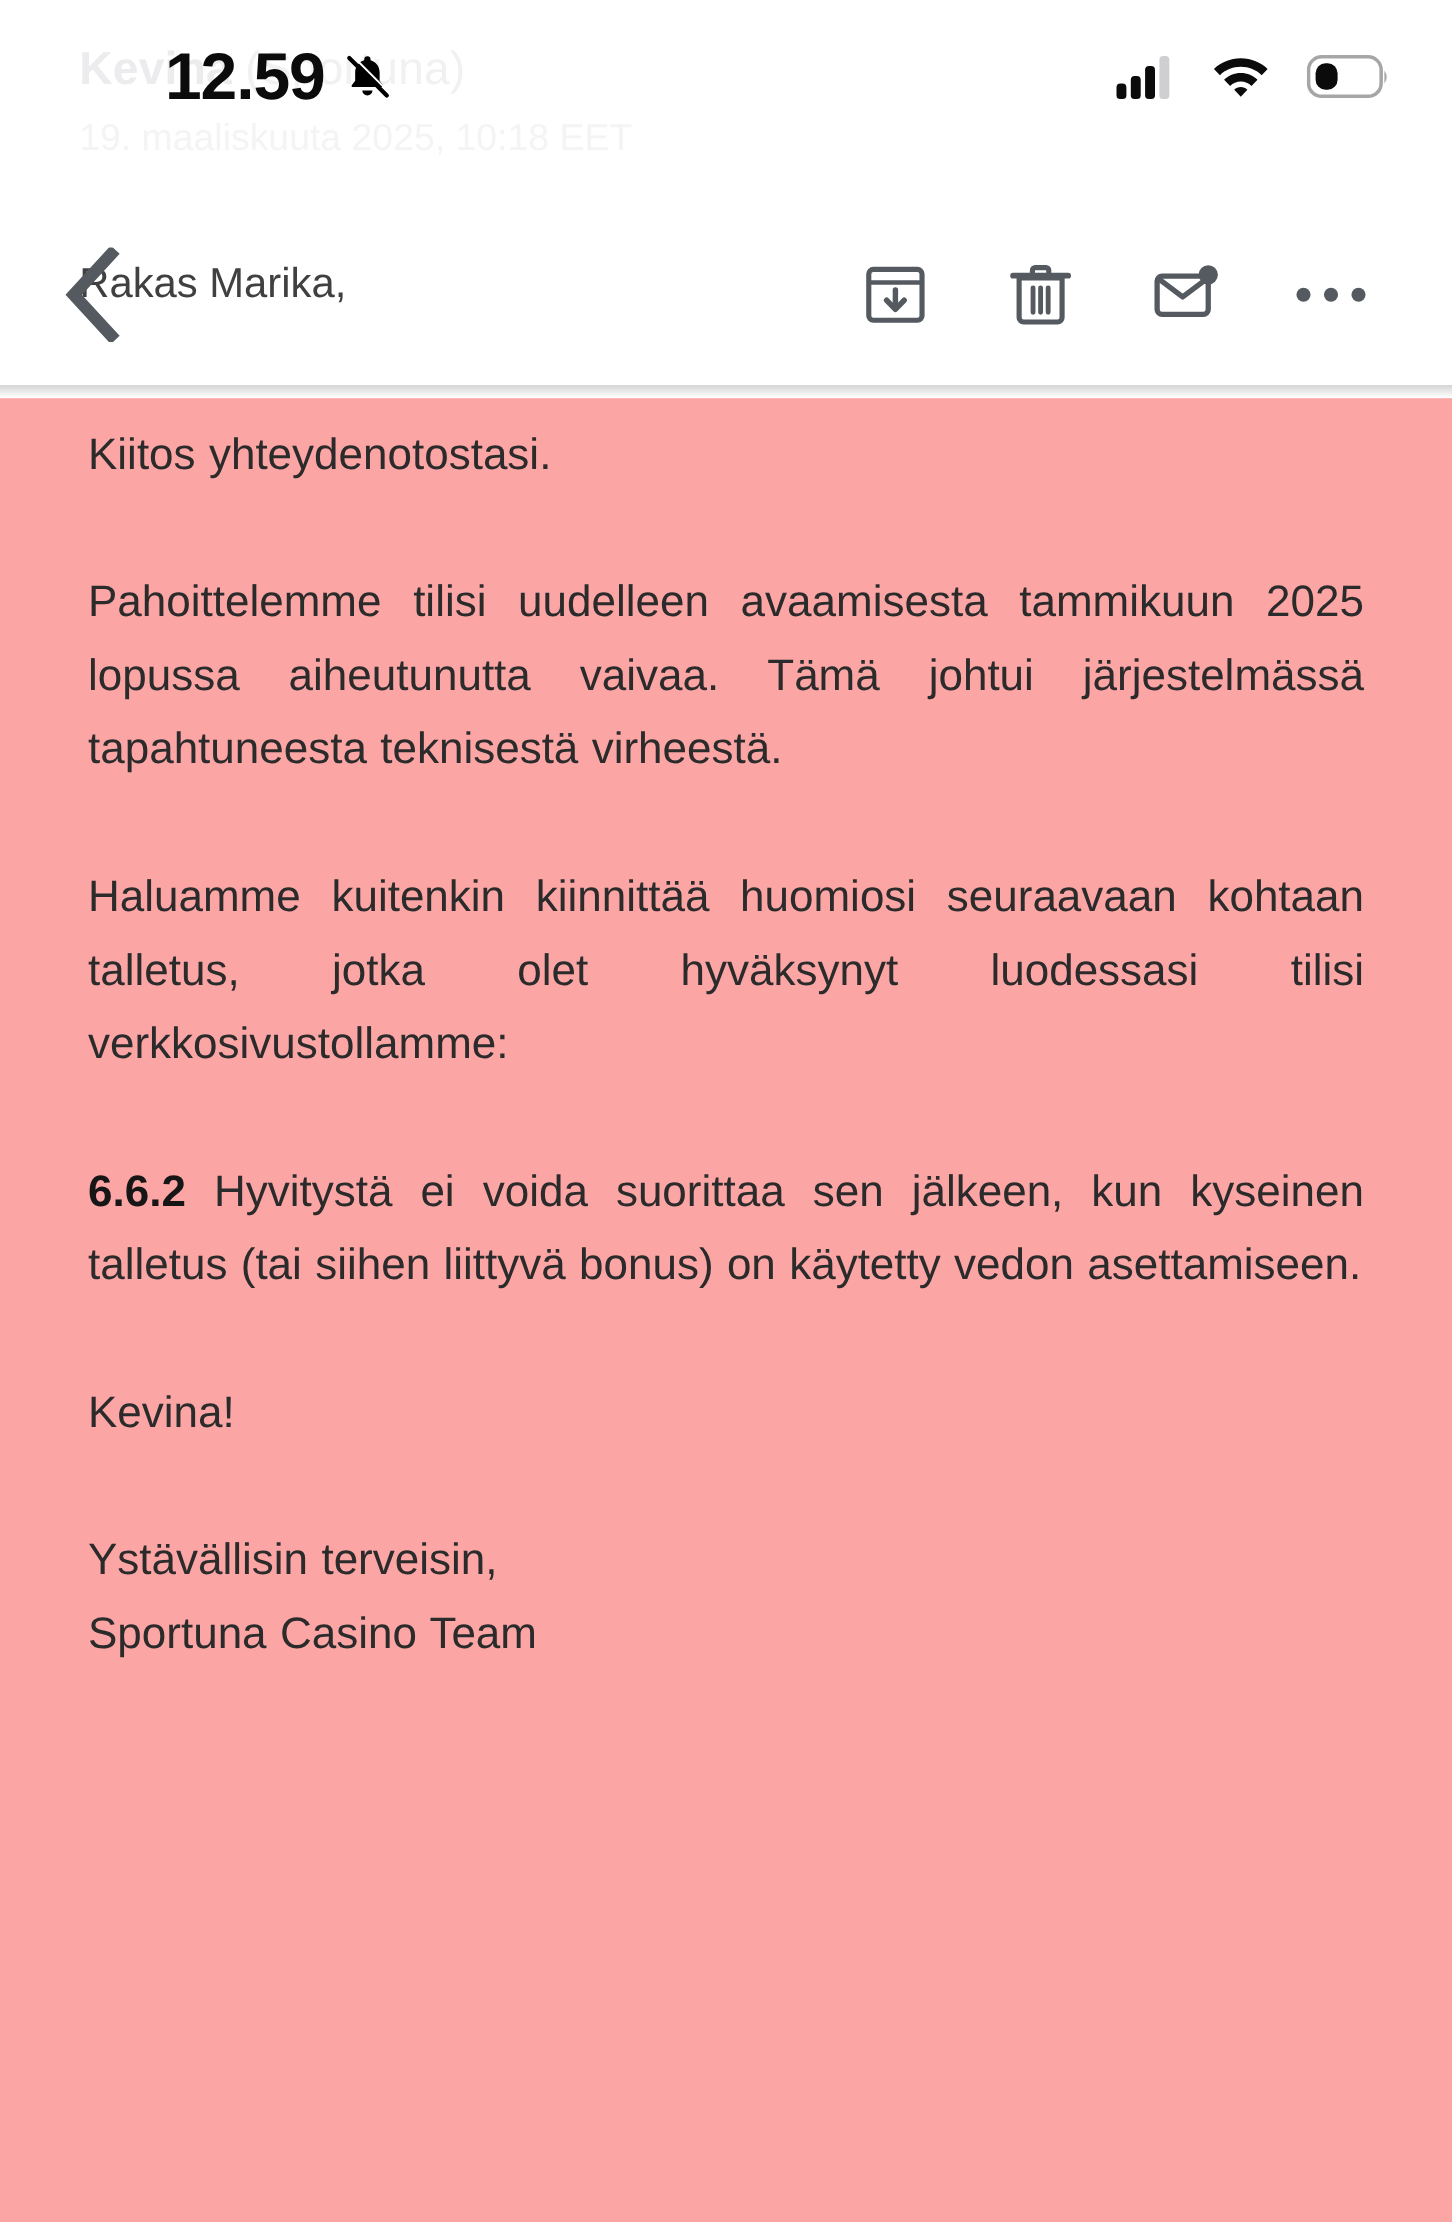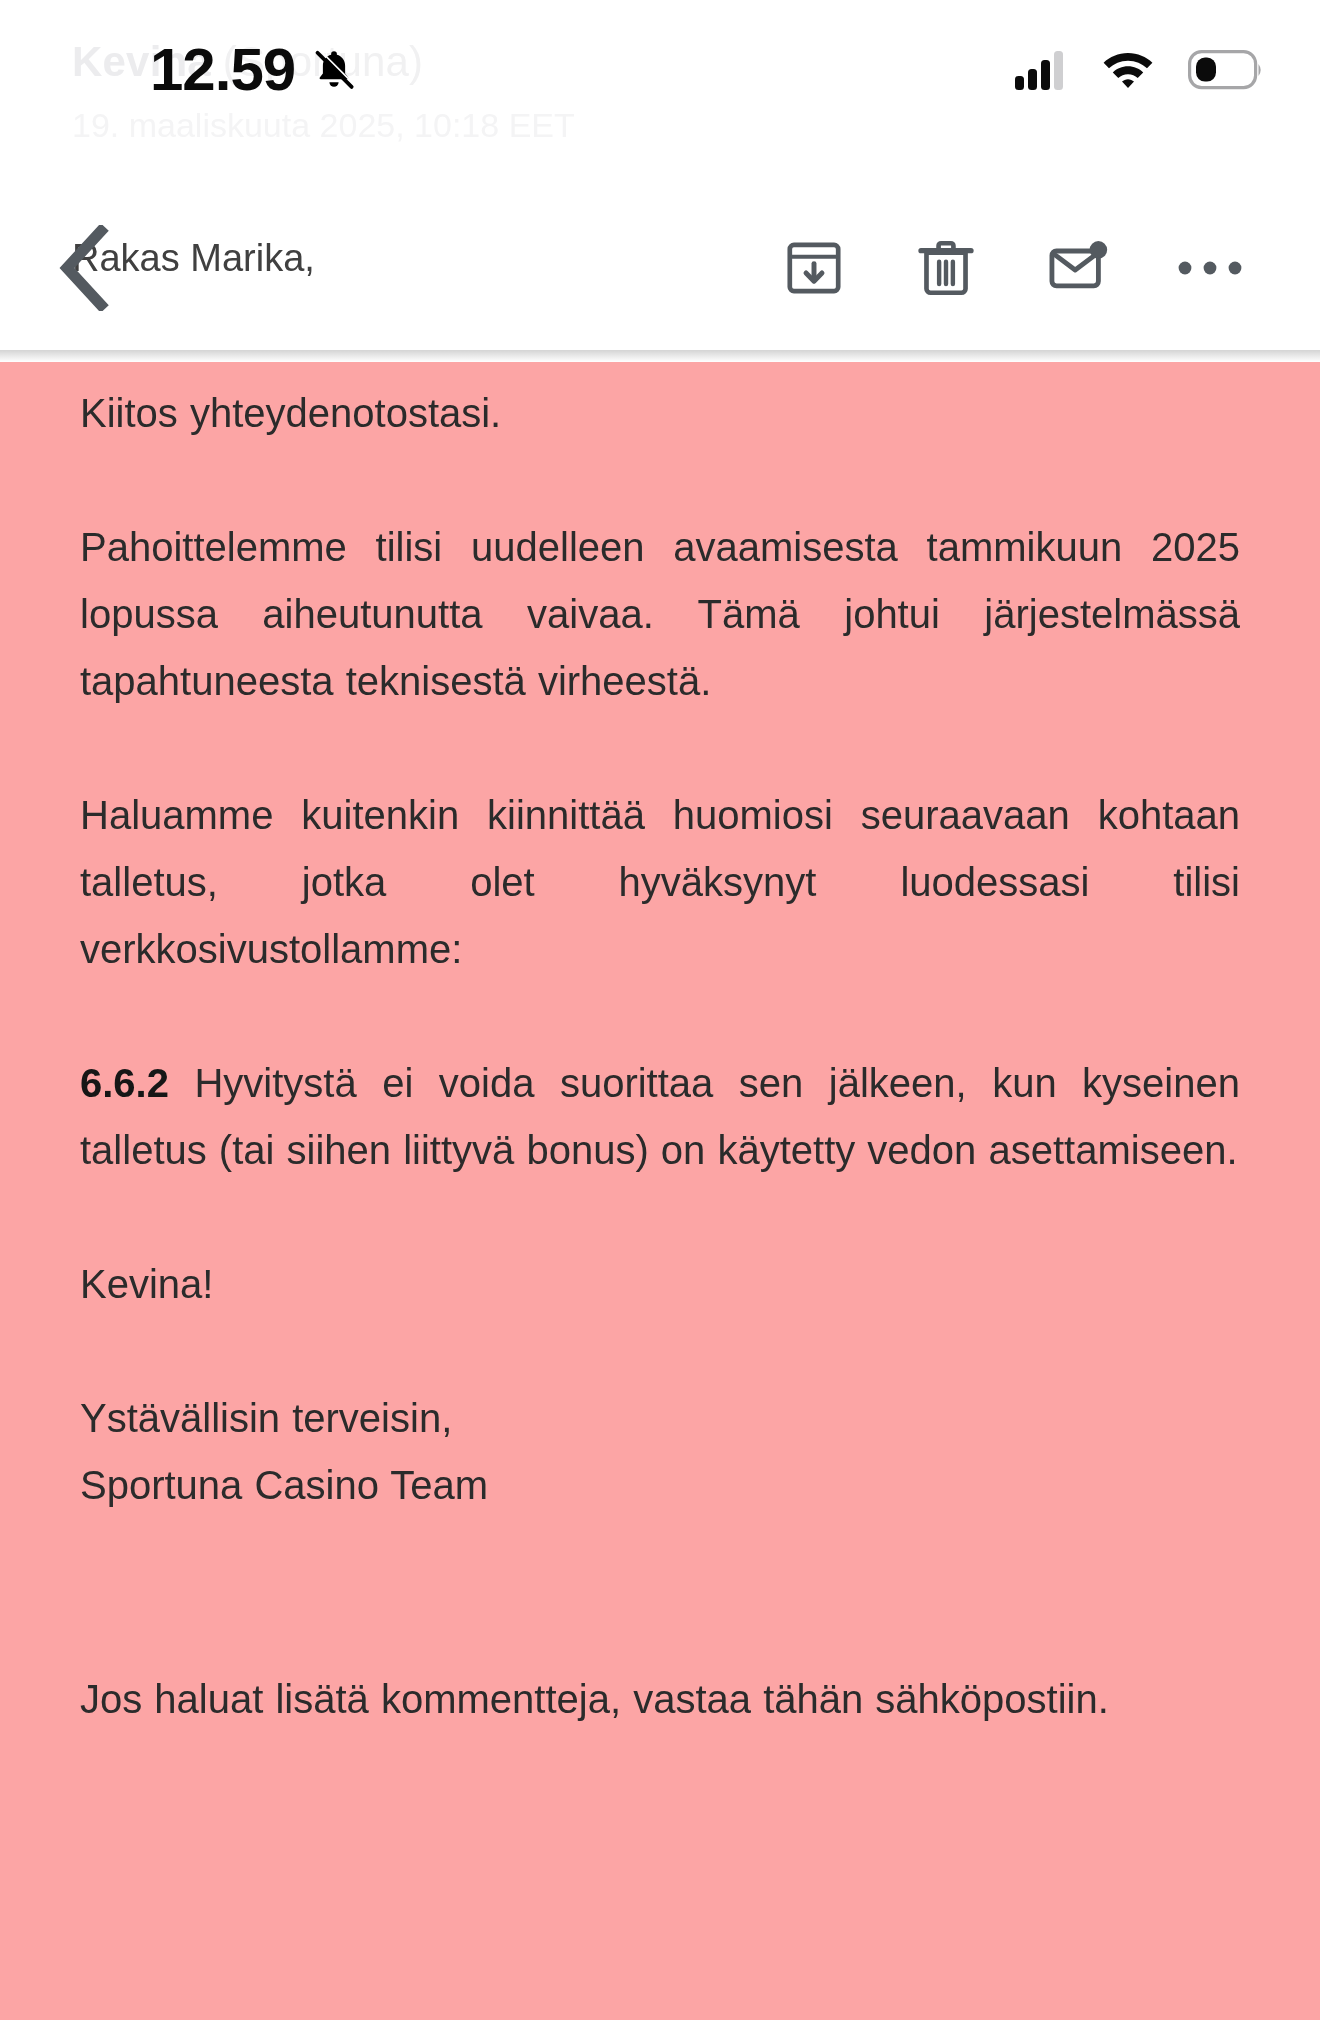--- a/index.html
+++ b/index.html
@@ -205,18 +205,17 @@
 
       <p class="para nojust">Kevina!</p>
 
       <p class="para nojust">
           <span class="sig-line">Ystävällisin terveisin,</span>
           <span class="sig-line">Sportuna Casino Team</span>
         </p>
 
       <div class="gap-big"></div>
 
-      <p class="para nojust">Jos haluat lisätä kommentteja, vastaa tähän sähköpostiin.</p>
 
     </div>
   </div>
 
 </div>
 
 </body></html>

